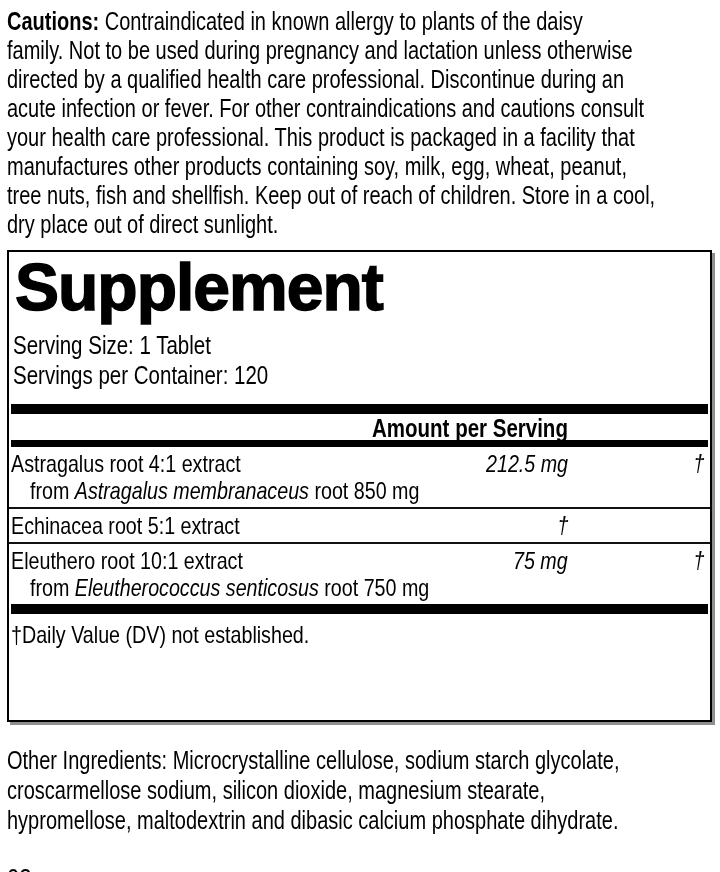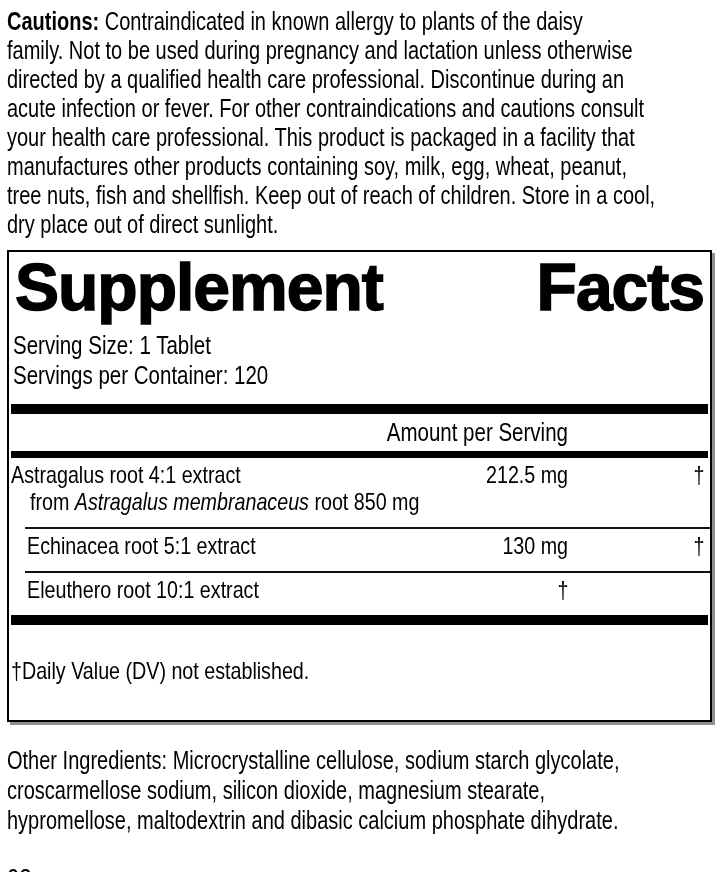--- a/index.html
+++ b/index.html
@@ -32,31 +32,31 @@
     font-size:66px; font-weight:bold; letter-spacing:-1px;
     -webkit-text-stroke:1.5px #000;
   }
   .serving-block { margin:10px 0 0 4px; font-size:25px; line-height:30px; }
   .bar { background:#000; margin:0 2px; }
   .bar.thick { height:10px; }
   .bar.med   { height:7px; }
   .bar.b1 { margin-top:14px; }
   .hdr-row {
     display:grid; grid-template-columns:1fr 136px;
-    align-items:center; height:37px;
+    align-items:center; height:26px;
     padding:0 6px 0 2px;
-    font-size:25px; font-weight:normal;
+    font-size:25px; font-weight:bold;
   }
   .hdr-amount, .hdr-dv { text-align:right; }
-  .row { padding:3px 6px 12px 2px; font-size:24px; }
-  .row + .row { border-top:2px solid #111;margin-left:16px; }
+  .row { padding:3px 6px 3px 2px; font-size:24px; }
+  .row + .row { border-top:2px solid #111; }
   .r-line { display:grid; grid-template-columns:1fr 150px 136px; line-height:27px; }
-  .r-line .amt, .r-line .dv { text-align:right; }
+  .r-line .amt, .r-line .dv { text-align:right;font-style:italic; }
   .sub { line-height:27px; padding-left:19px;text-decoration:underline; }
-  .footnote { padding:7px 2px 0 2px; font-size:24px; line-height:27px;margin-top:25px; }
+  .footnote { padding:7px 2px 0 2px; font-size:24px; line-height:27px; }
   .other {
     position:absolute; top:745px; left:7px;
     font-size:25px; line-height:30px;
   }
   .page-num { position:absolute; top:864px; left:7px; font-size:27px; line-height:30px; }
 </style>
 </head>
 <body>
 
 <div>
@@ -66,21 +66,20 @@
 directed by a qualified health care professional. Discontinue during an
 acute infection or fever. For other contraindications and cautions consult
 your health care professional. This product is packaged in a facility that
 manufactures other products containing soy, milk, egg, wheat, peanut,
 tree nuts, fish and shellfish. Keep out of reach of children. Store in a cool,
 dry place out of direct sunlight.</span></p>
 
   <section class="facts-box">
     <h1 class="facts-title">
       <span>Supplement</span>
-      <span>Facts</span>
     </h1>
 
     <div class="serving-block">
       <div><span class="cond">Serving Size: 1 Tablet</span></div>
       <div><span class="cond">Servings per Container: 120</span></div>
     </div>
 
     <div class="bar thick b1"></div>
 
     <div class="hdr-row">
@@ -96,30 +95,31 @@
           <span class="name"><span class="cond">Astragalus root 4:1 extract</span></span>
           <span class="amt"><span class="cond-r">212.5 mg</span></span>
           <span class="dv"><span class="cond-r">†</span></span>
         </div>
         <div class="sub"><span class="cond"><span>from </span><i>Astragalus membranaceus</i><span> root 850 mg</span></span></div>
       </div>
 
       <div class="row">
         <div class="r-line">
           <span class="name"><span class="cond">Echinacea root 5:1 extract</span></span>
-          <span class="amt"><span class="cond-r">130 mg</span></span>
           <span class="dv"><span class="cond-r">†</span></span>
         </div>
       </div>
 
       <div class="row">
         <div class="r-line">
           <span class="name"><span class="cond">Eleuthero root 10:1 extract</span></span>
+          <span class="amt"><span class="cond-r">75 mg</span></span>
           <span class="dv"><span class="cond-r">†</span></span>
         </div>
+        <div class="sub"><span class="cond"><span>from </span><i>Eleutherococcus senticosus</i><span> root 750 mg</span></span></div>
       </div>
 
     </div>
 
     <div class="bar thick"></div>
 
     <div class="footnote"><span class="cond">†Daily Value (DV) not established.</span></div>
   </section>
 
   <p class="other para">Other Ingredients: Microcrystalline cellulose, sodium starch glycolate,

